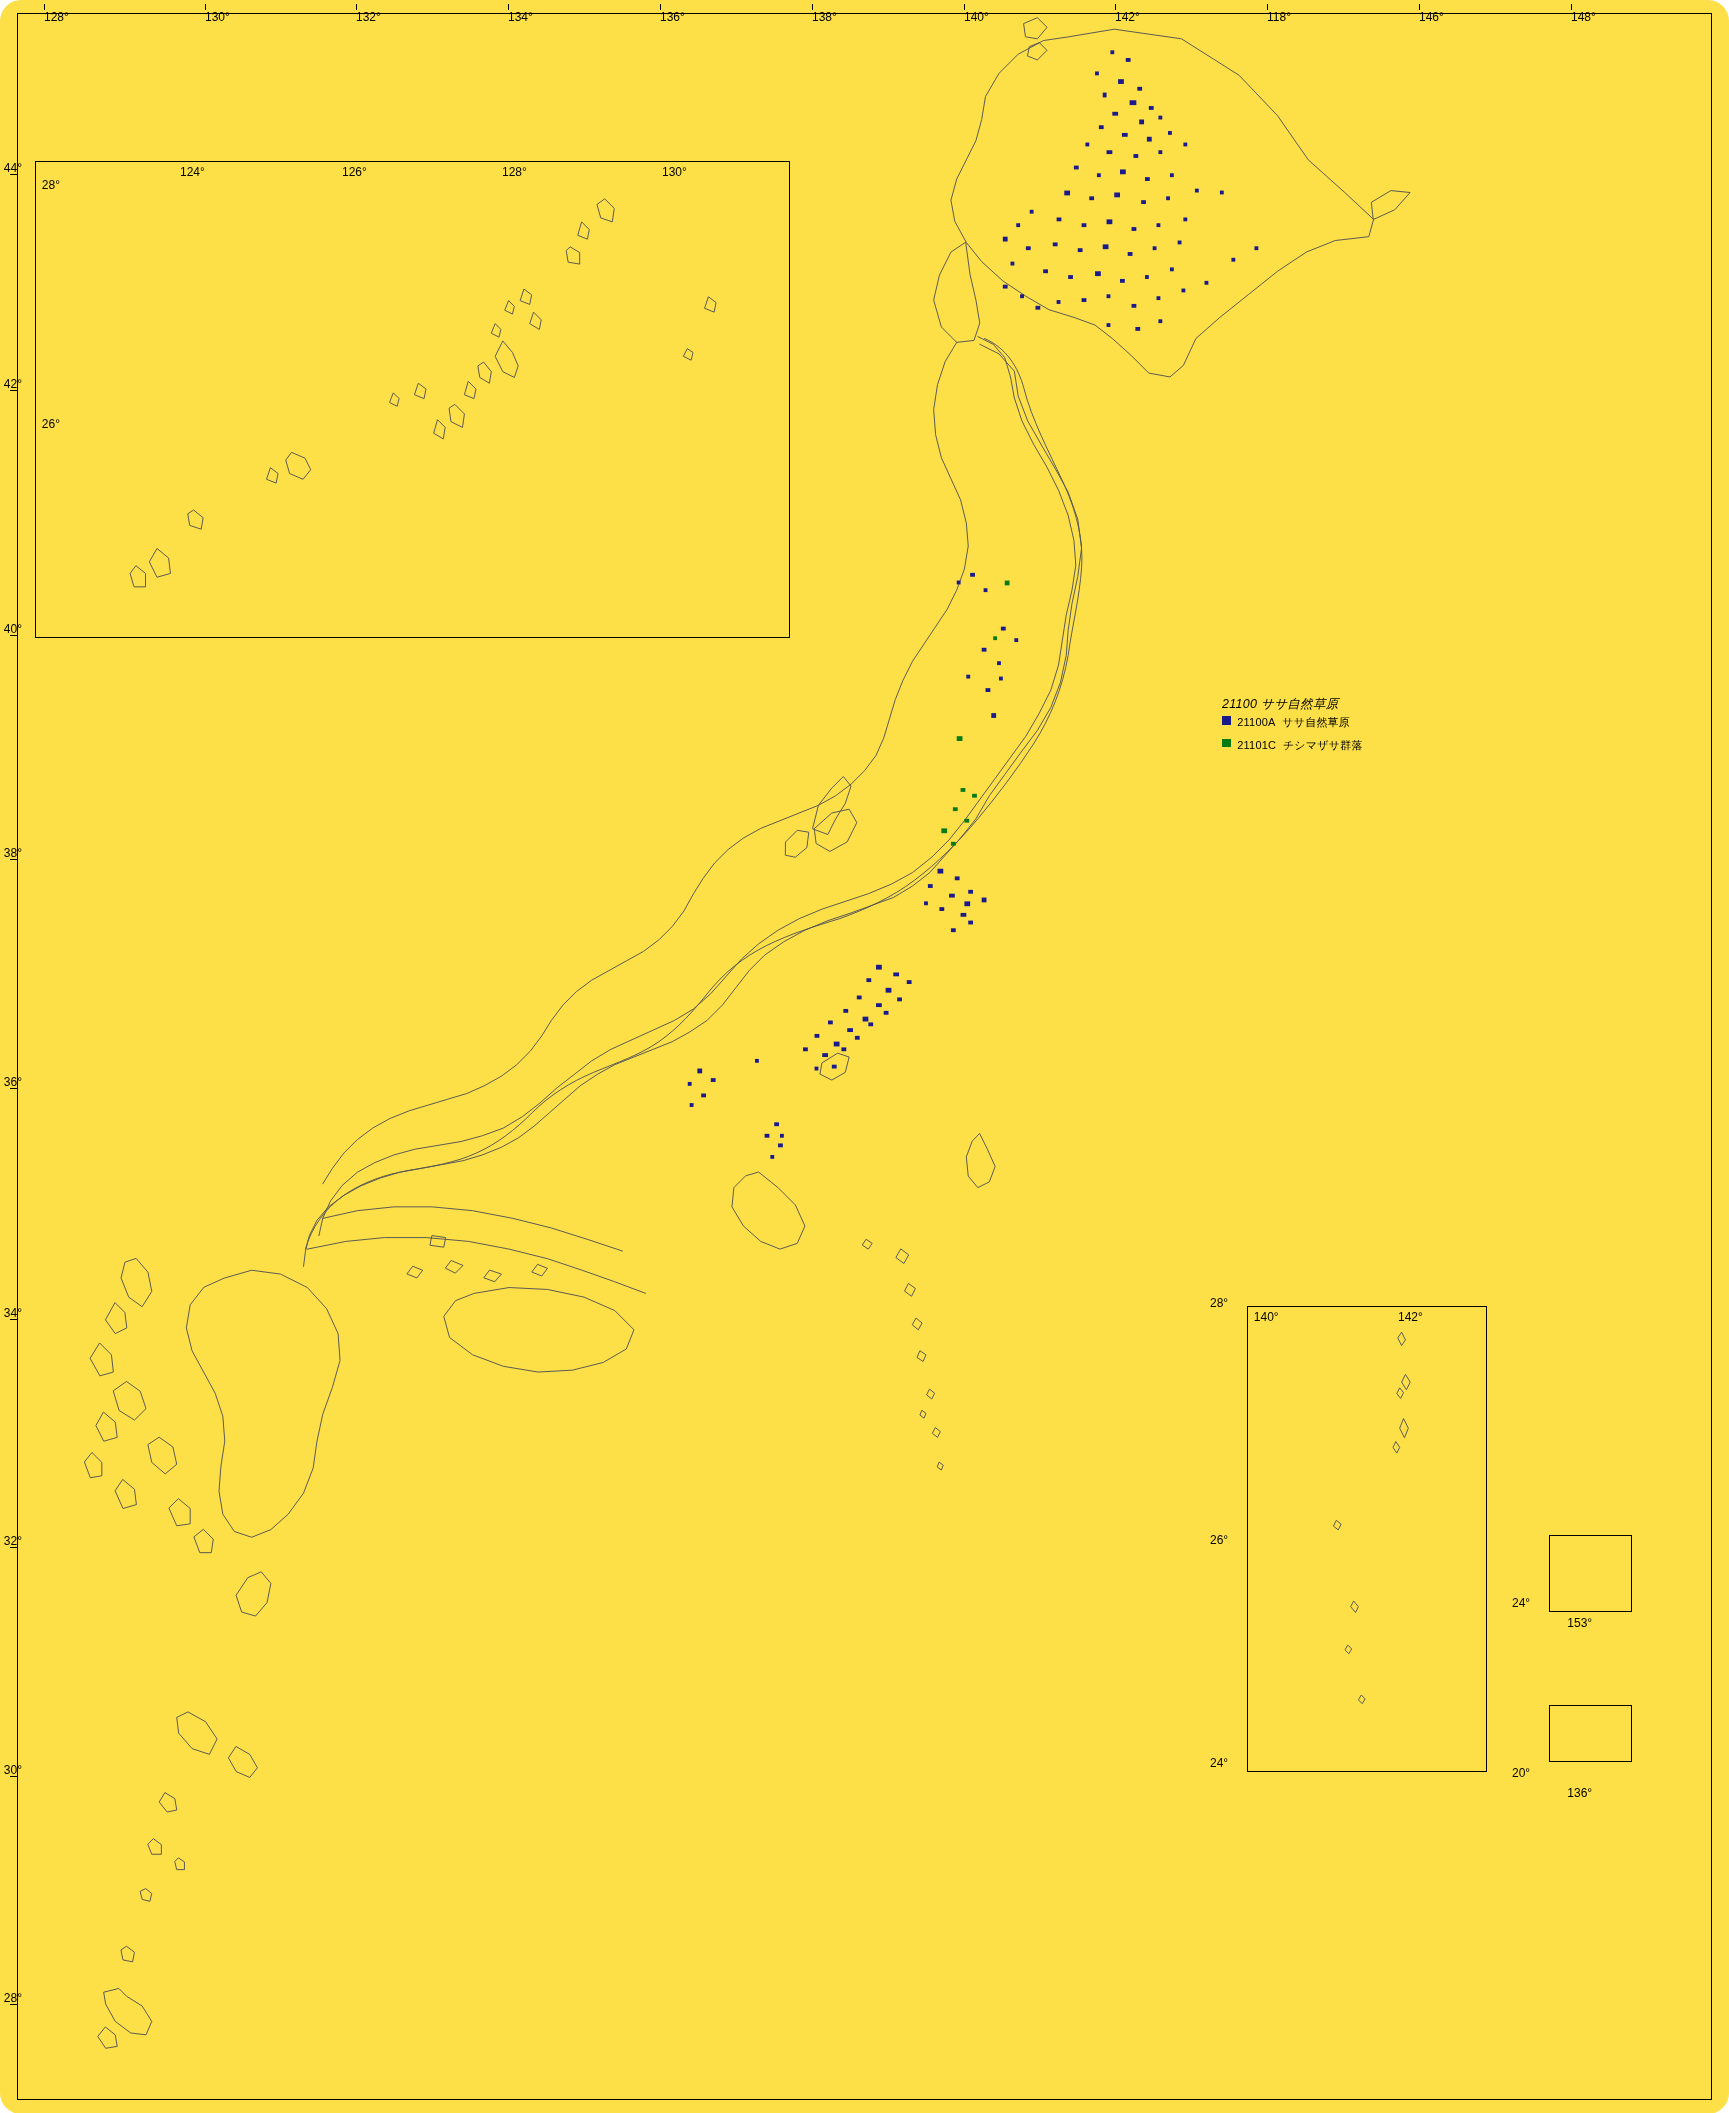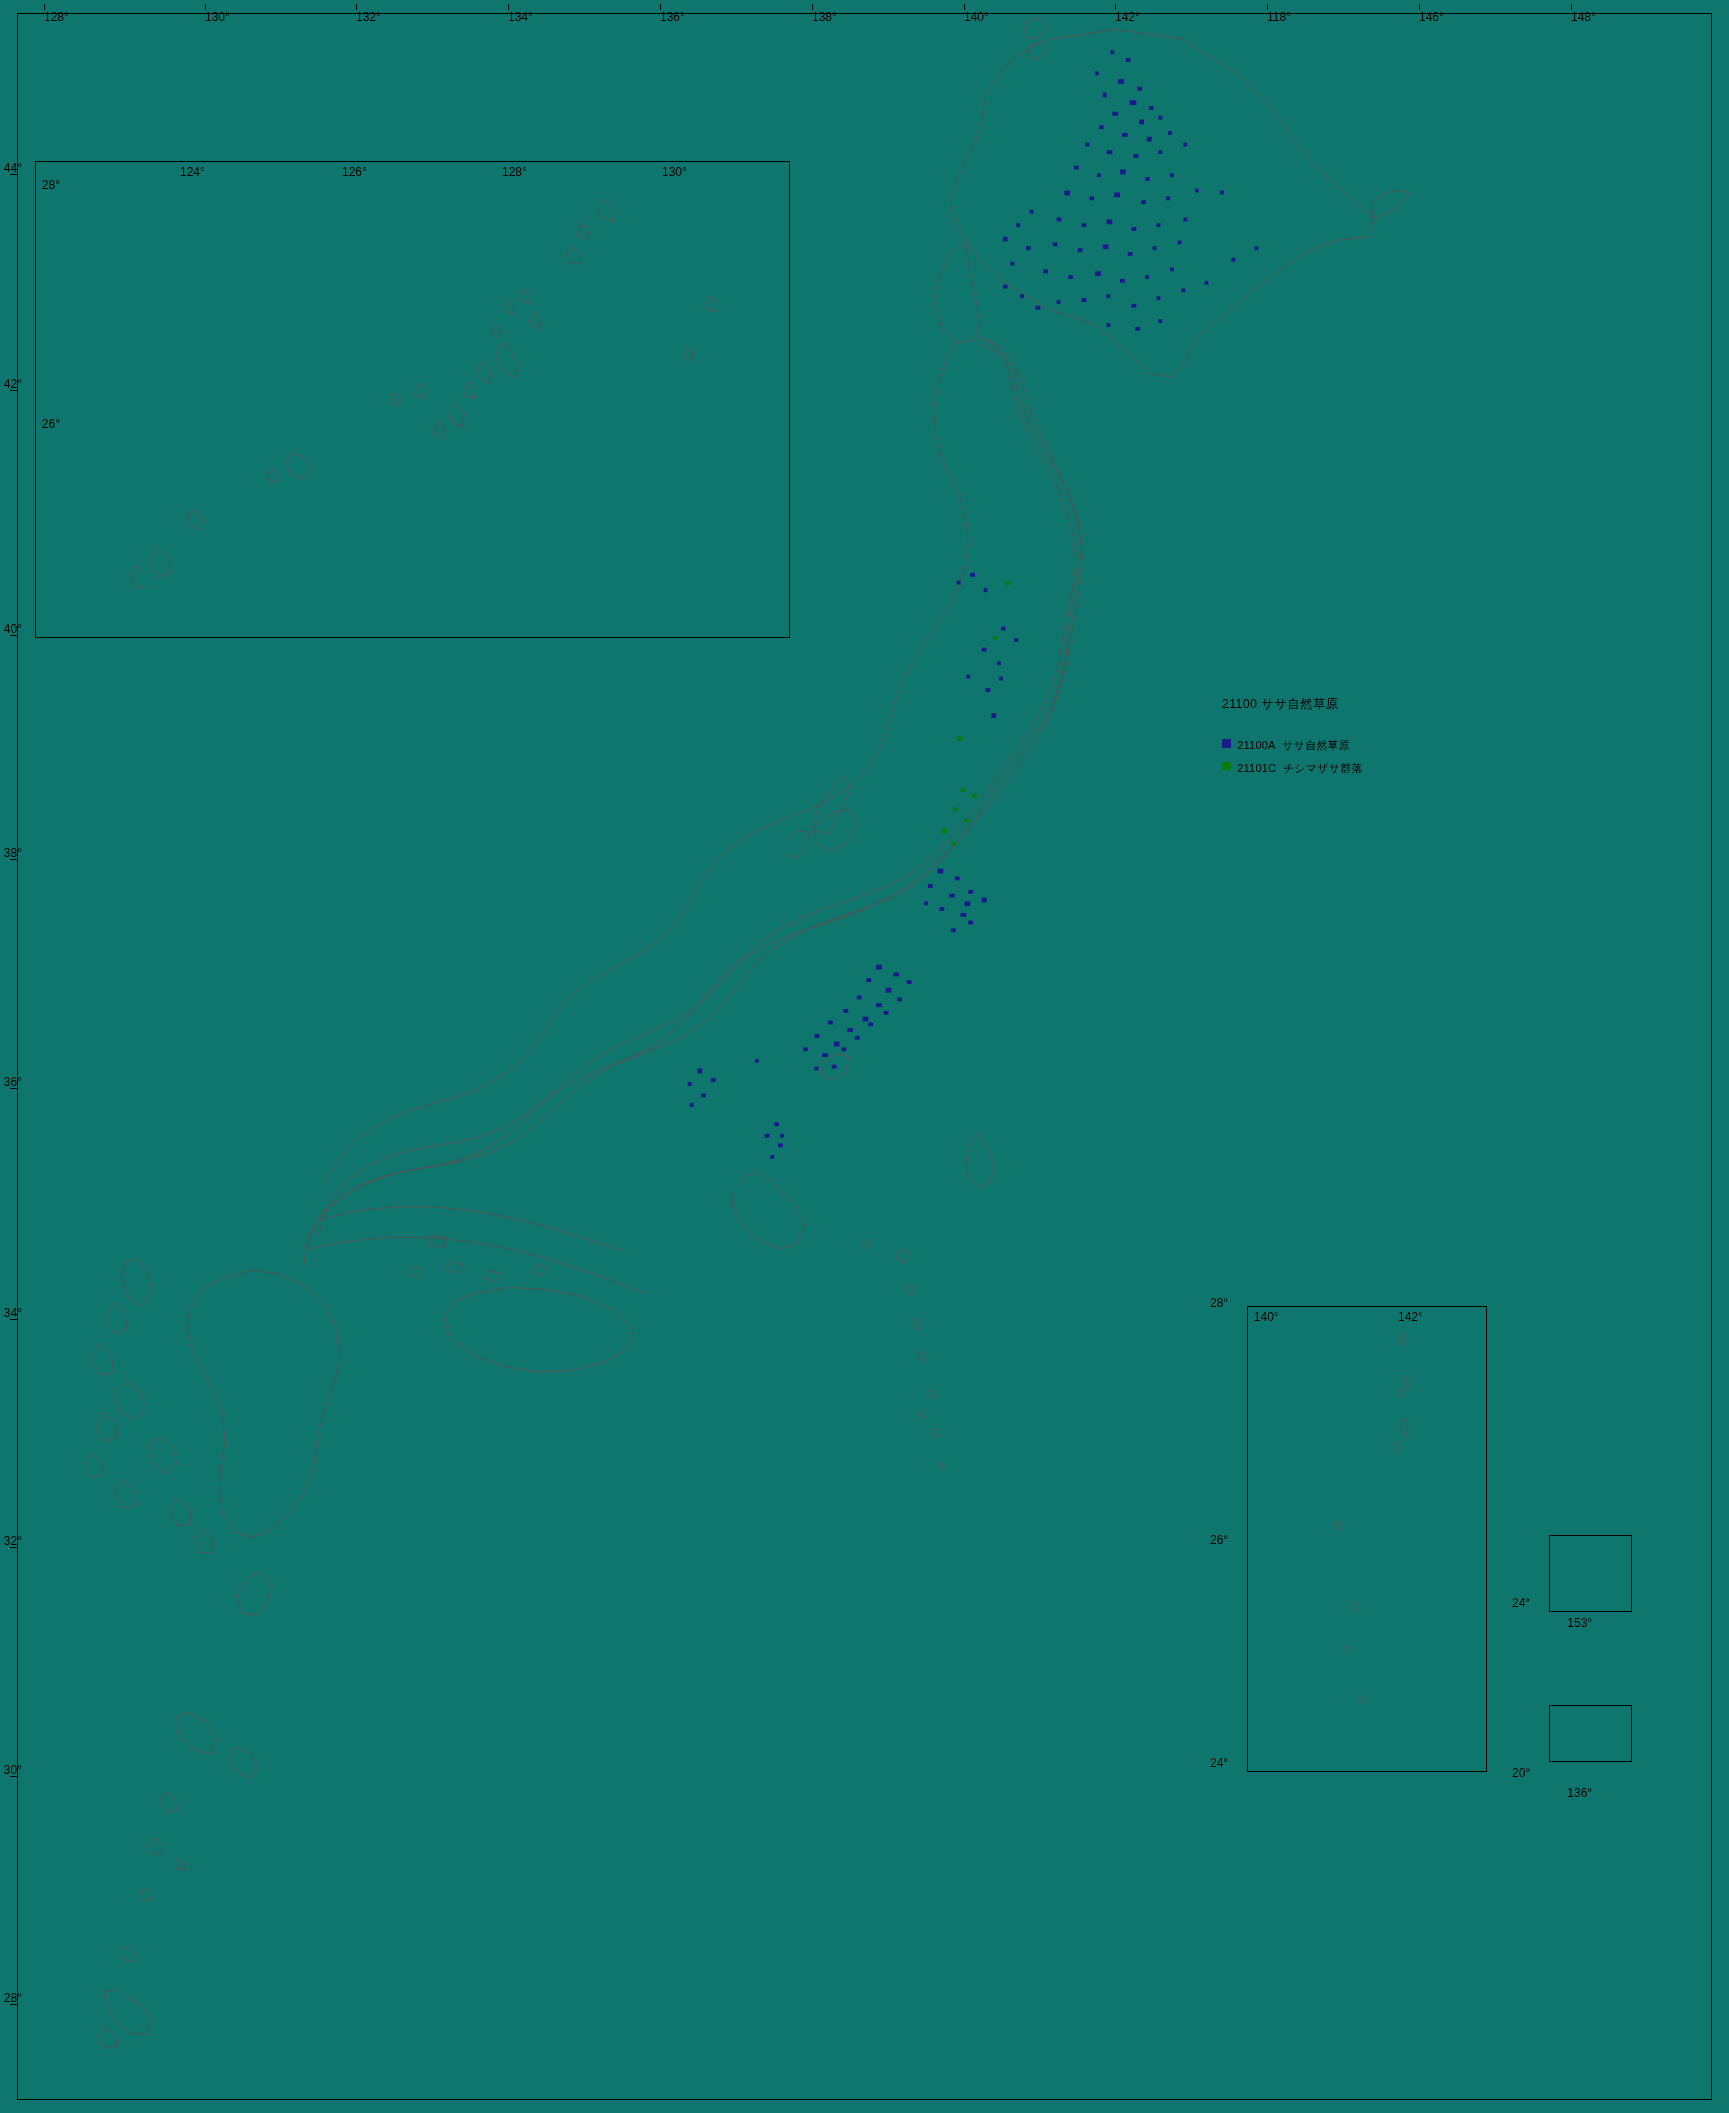--- a/index.html
+++ b/index.html
@@ -7,22 +7,23 @@
     padding: 0;
     background: #ffffff;
   }
   body {
     font-family: "Liberation Sans", sans-serif;
   }
   #map-root {
     position: relative;
     width: 1729px;
     height: 2114px;
-    background: #0f766e;
+    background: #fde047;
     overflow: hidden;
+    border-radius: 21px;
   }
   .map-frame {
     position: absolute;
     left: 17.3px;
     top: 13.4px;
     width: 1695px;
     height: 2087px;
     border: 1px solid #000000;
     box-sizing: border-box;
   }
@@ -86,23 +87,24 @@
   #legend {
     position: absolute;
     left: 1222px;
     top: 697px;
     width: 221px;
     font-size: 12px;
     color: #000;
     line-height: 1.15;
   }
   #legend .legend-title {
-    margin-bottom: 28px;
+    margin-bottom: 5px;
     font-size: 12.5px;
     letter-spacing: 0.3px;
+    font-style: italic;
   }
   #legend .legend-row {
     display: flex;
     align-items: flex-start;
     margin-bottom: 9.6px;
     font-size: 11px;
     letter-spacing: 0.2px;
   }
   #legend .swatch {
     width: 8.6px;

